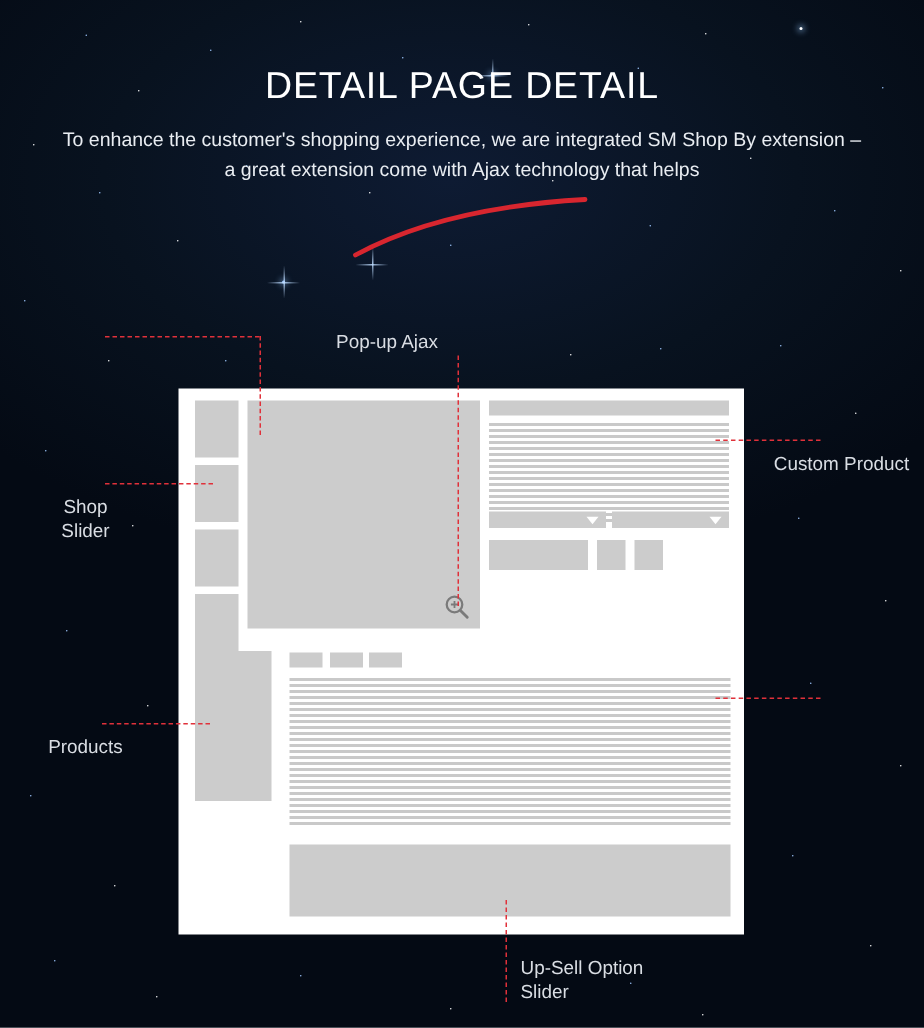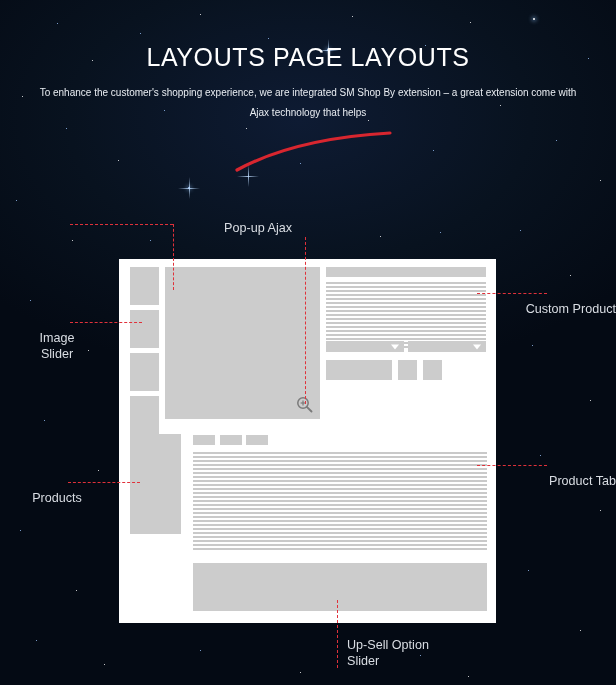--- a/index.html
+++ b/index.html
@@ -49,21 +49,21 @@
     text-align: center;
     color: #ffffff;
     font-size: 25px;
     letter-spacing: .6px;
     font-weight: 400;
   }
   #page-subtitle {
     position: absolute; left: 38px; width: 540px; top: 83px;
     text-align: center;
     color: #e9edf2;
-    font-size: 10px;
+    font-size: 13px;
     line-height: 20px;
     font-weight: 400;
   }
   #swoosh { position: absolute; left: 210px; top: 118px; }
 
   
   #wireframe {
     position: absolute;
     left: 119px; top: 259px;
     width: 377px; height: 364px;
@@ -95,21 +95,21 @@
   #magnifier { position: absolute; right: 7px; bottom: 6px; }
 
   
   .callout {
     position: absolute;
     color: #d9dde3;
     font-size: 12.6px;
     line-height: 15.5px;
     font-weight: 400;
   }
-  .callout.right { text-align: right; }
+  .callout.right { text-align: center; }
   .hline {
     position: absolute;
     height: 0;
     border-top: 1.3px dashed #e0313a;
   }
   .vline {
     position: absolute;
     width: 0;
     border-left: 1.3px dashed #e0313a;
   }
@@ -166,21 +166,21 @@
     <div class="star blue" style="left:420px;top:655px;width:1px;height:1px;"></div>
     <div class="star" style="left:468px;top:676px;width:1px;height:1px;"></div>
     <div class="star blue" style="left:150px;top:240px;width:1px;height:1px;"></div>
     <div class="star" style="left:380px;top:236px;width:1px;height:1px;"></div>
     <div class="star blue" style="left:440px;top:232px;width:1px;height:1px;"></div>
     <div class="bigstar" style="left:189px;top:188px;"></div>
     <div class="bigstar" style="left:328px;top:50px;"></div>
     <div class="bigstar" style="left:248px;top:176px;"></div>
   </div>
 
-  <div id="page-title">LAYOUTS PAGE LAYOUTS</div>
+  <div id="page-title">DETAIL PAGE DETAIL</div>
   <div id="page-subtitle">To enhance the customer's shopping experience, we are integrated SM Shop By extension – a great extension come with Ajax technology that helps</div>
 
   <svg id="swoosh" width="200" height="60" viewBox="0 0 200 60">
     <path d="M27 52 C 60 34, 110 19, 180 15" fill="none" stroke="#d8262f" stroke-width="3.2" stroke-linecap="round"></path>
   </svg>
 
   <div id="wireframe">
 
     <div class="block" style="left:11px;top:8px;width:29px;height:38px;"></div>
     <div class="block" style="left:11px;top:51px;width:29px;height:38px;"></div>
@@ -219,43 +219,40 @@
     <div class="lines" style="left:74px;top:193px;width:294px;height:98px;"></div>
 
     <div class="block" style="left:74px;top:304px;width:294px;height:48px;"></div>
   </div>
 
   <div class="hline" style="left:70px;top:224px;width:103px;"></div>
   <div class="vline" style="left:173px;top:224px;height:66px;"></div>
 
   <div class="hline" style="left:70px;top:322px;width:72px;"></div>
   <div class="callout" style="left:0px;top:331px;width:114px;text-align:center;">
-    <div>Image</div>
+    <div>Shop</div>
     <div>Slider</div>
   </div>
 
   <div class="hline" style="left:68px;top:482px;width:72px;"></div>
   <div class="callout" style="left:0px;top:491px;width:114px;text-align:center;">
     <div>Products</div>
   </div>
 
   <div class="vline" style="left:305px;top:237px;height:167px;"></div>
   <div class="callout" style="left:180px;top:221px;width:112px;text-align:right;">
     <span>Pop-up Ajax</span>
   </div>
 
   <div class="hline" style="left:477px;top:293px;width:70px;"></div>
   <div class="callout right" style="left:506px;top:302px;width:110px;">
     <div>Custom Product</div>
   </div>
 
   <div class="hline" style="left:477px;top:465px;width:70px;"></div>
-  <div class="callout right" style="left:506px;top:474px;width:110px;">
-    <span>Product Tab</span>
-  </div>
 
   <div class="vline" style="left:337px;top:600px;height:68px;"></div>
   <div class="callout" style="left:347px;top:638px;width:150px;">
     <div>Up-Sell Option</div>
     <div>Slider</div>
   </div>
 
 </div>
 
 </body></html>

